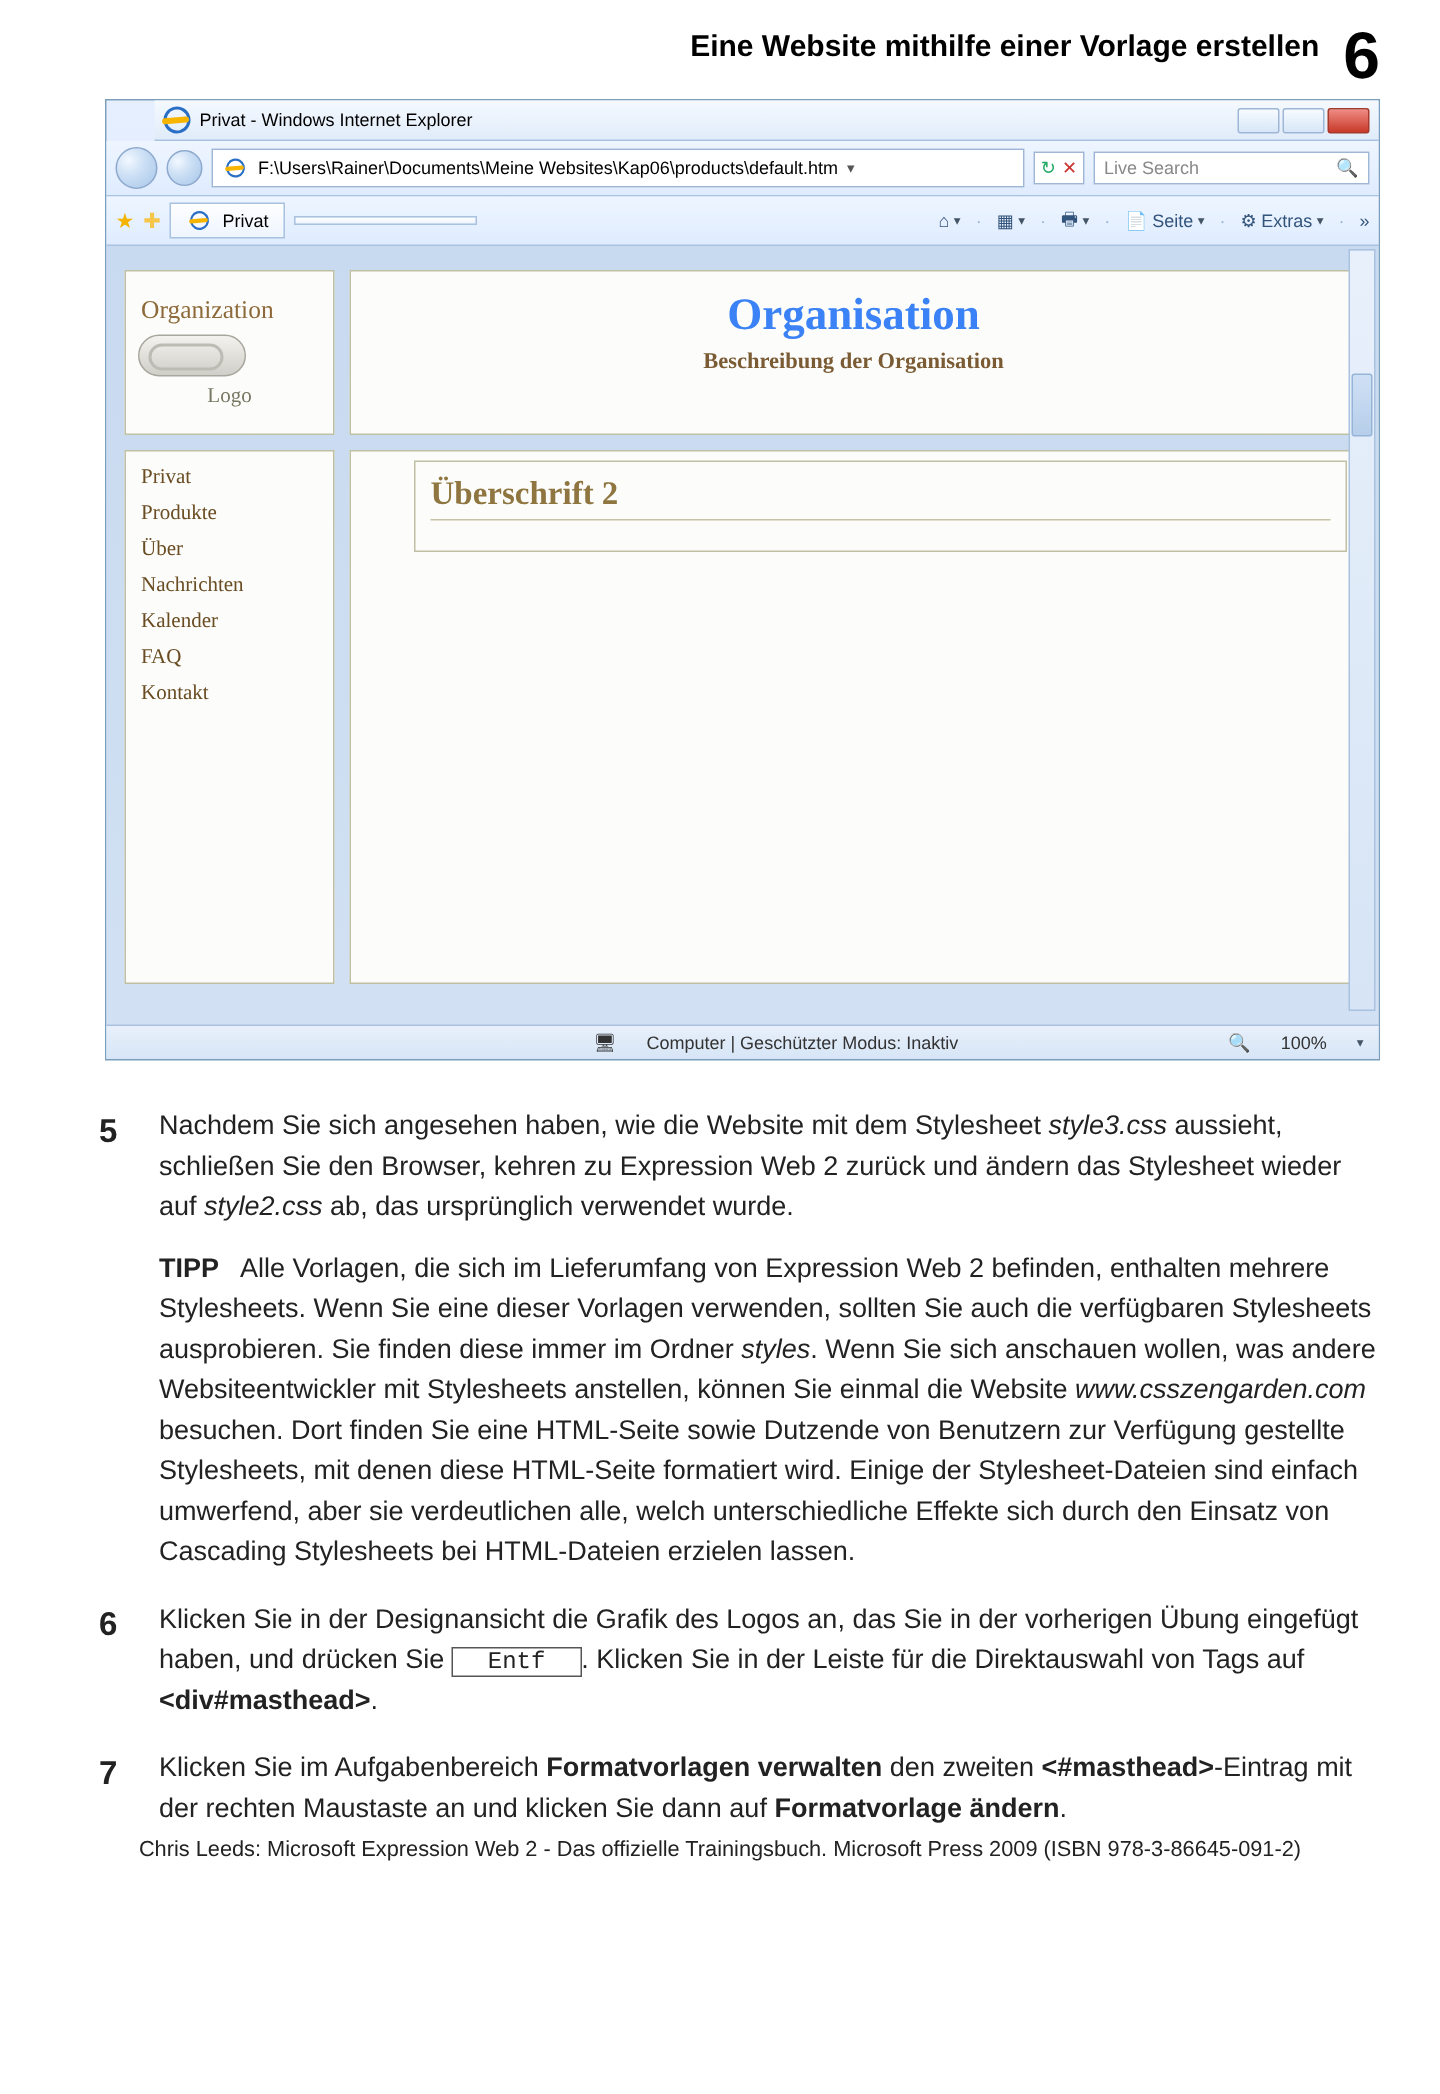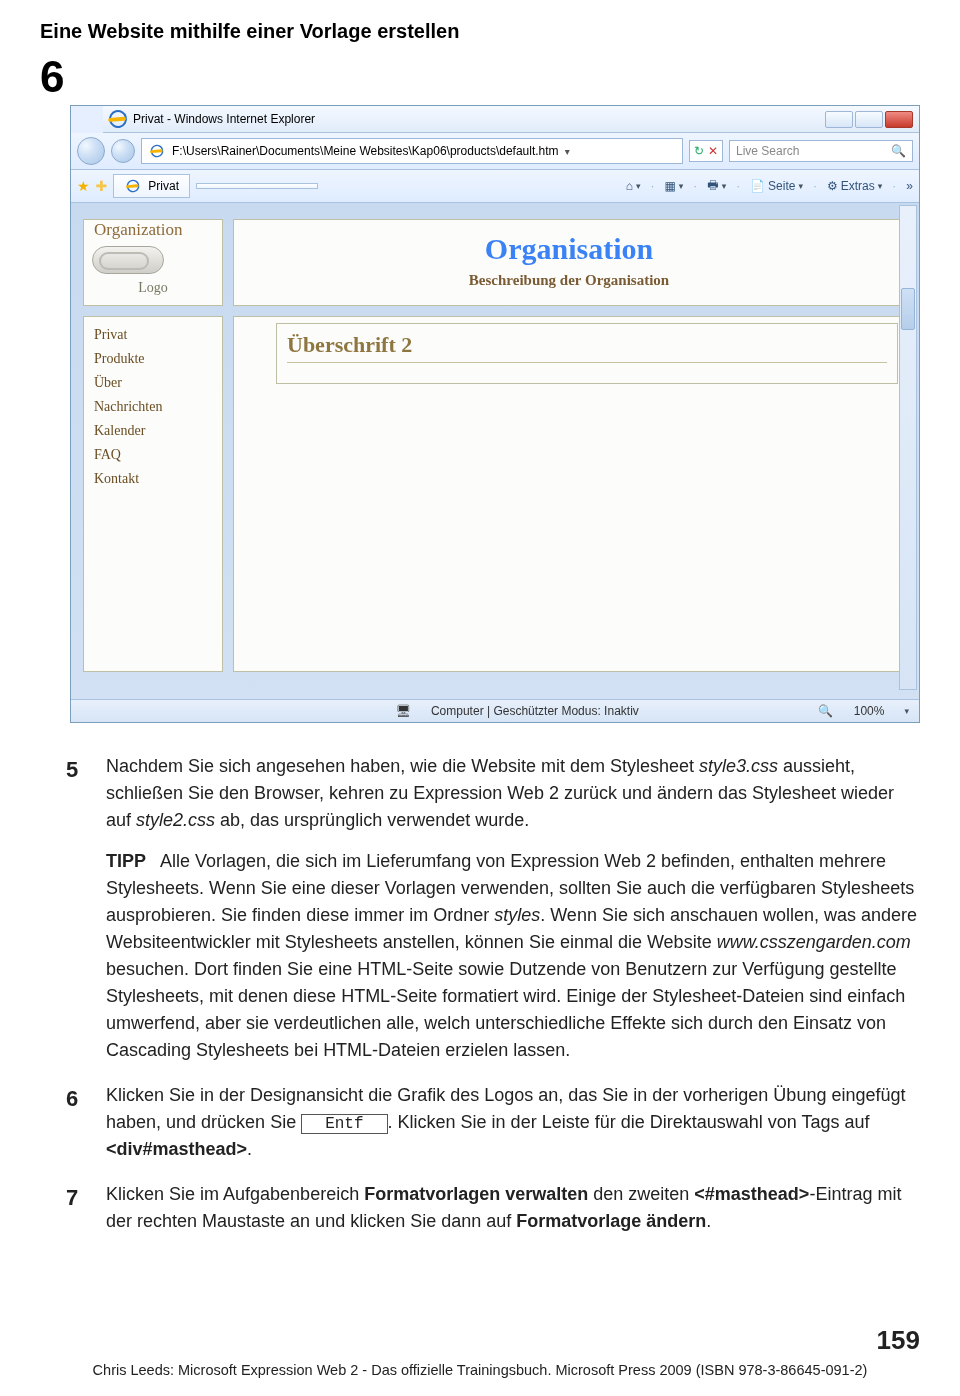--- a/index.html
+++ b/index.html
@@ -12,21 +12,20 @@
   .page {
     padding: 20px 40px 40px 40px;
     box-sizing: border-box;
   }
   .chapter-header {
     display: flex;
     justify-content: flex-end;
     align-items: flex-start;
     gap: 16px;
     margin-bottom: 6px;
-    flex-direction: column;
   }
   .chapter-title {
     font-weight: 900;
     font-size: 20px;
     color: #000;
   }
   .chapter-number {
     font-weight: 900;
     font-size: 44px;
     color: #000;
@@ -127,21 +126,21 @@
 
   .site-header-row{
     display:flex; gap:10px;
   }
   .card{
     background:#fcfdfb;
     border:1px solid #bfbfa4;
     box-sizing:border-box;
   }
   .masthead-left{
-    width:140px; padding:0 10px;
+    width:140px; padding:16px 10px;
     font-family:'Times New Roman', serif;
   }
   .masthead-left .org{ color:#8e6a3a; font-size:17px; }
   .clip{
     display:block; width:70px; height:26px; margin:6px 0 6px -2px;
     border-radius:14px;
     background:linear-gradient(#f3f2ee,#cfcec8);
     border:1px solid #a8a79d;
     position:relative;
   }
@@ -342,15 +341,14 @@
 
     <div class="step">
       <div class="step-num">7</div>
       <div class="step-body">
         <span>Klicken Sie im Aufgabenbereich </span><span class="b">Formatvorlagen verwalten</span><span> den zweiten </span><span class="b">&lt;#masthead&gt;</span><span>-Eintrag mit der rechten Maustaste an und klicken Sie dann auf </span><span class="b">Formatvorlage ändern</span><span>.</span>
       </div>
     </div>
 
   </div>
 
-  <div class="footer">159</div>
   <div class="footline">Chris Leeds: Microsoft Expression Web 2 - Das offizielle Trainingsbuch. Microsoft Press 2009 (ISBN 978-3-86645-091-2)</div>
 </div>
 
 </body></html>

